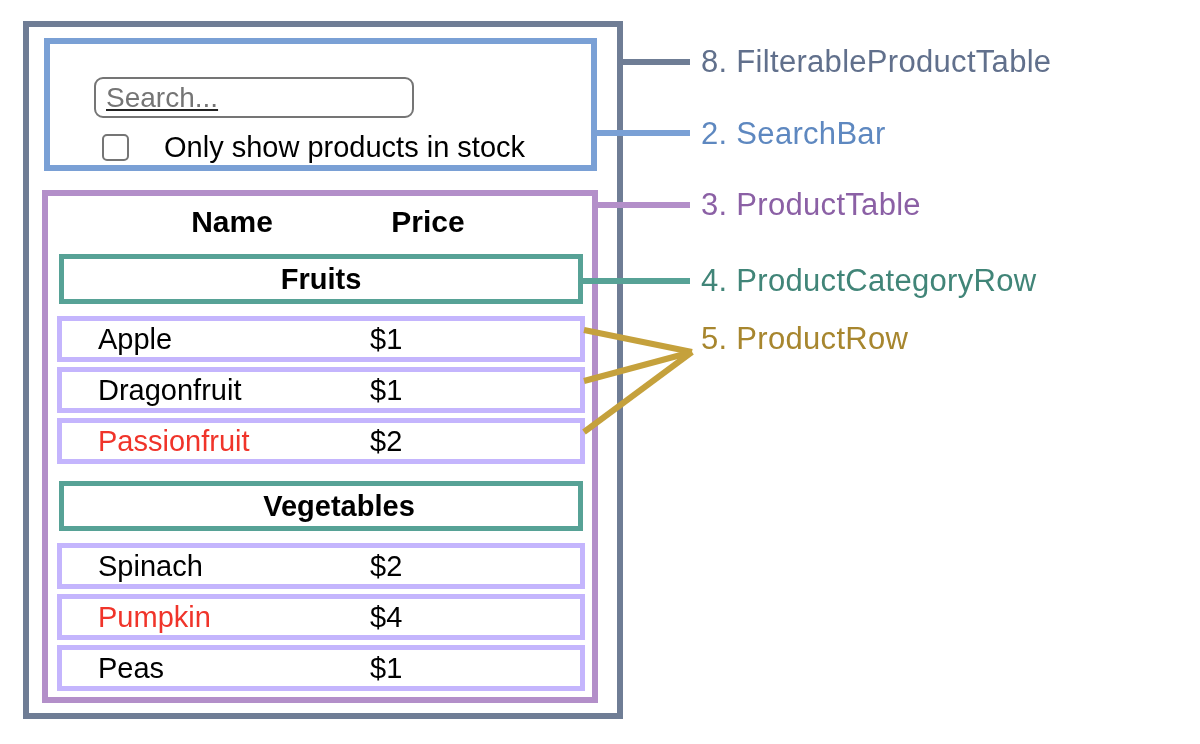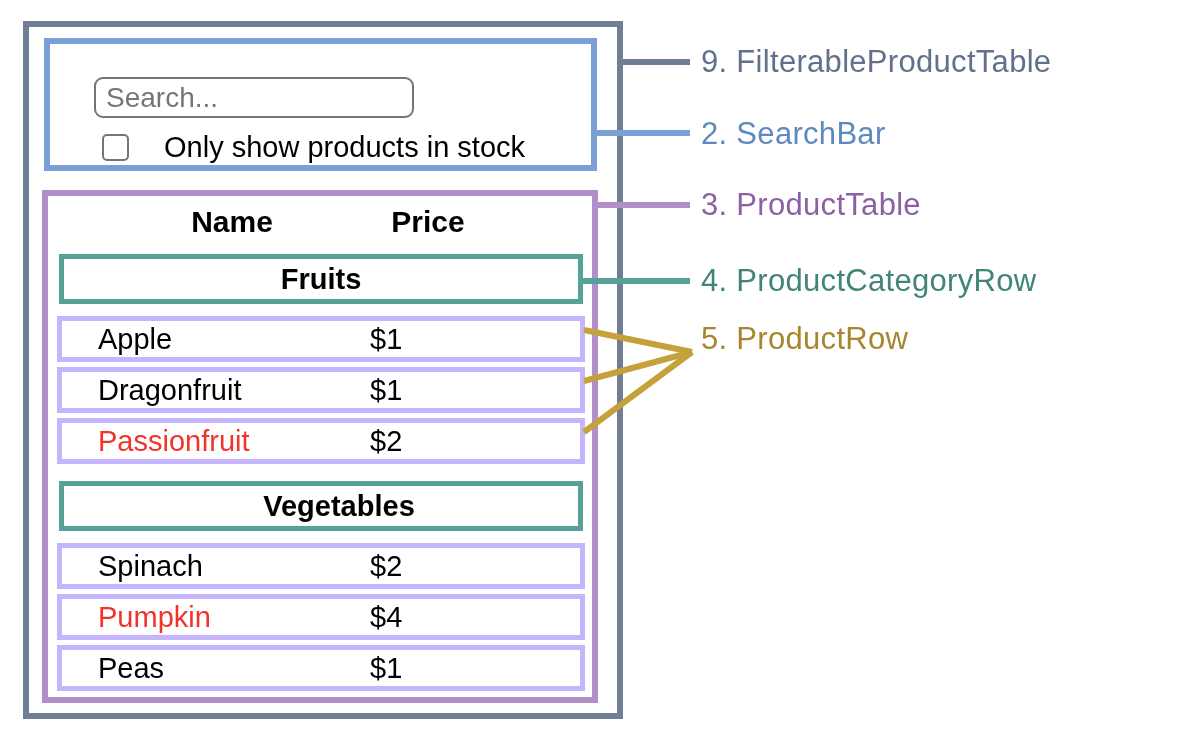--- a/index.html
+++ b/index.html
@@ -33,20 +33,21 @@
     left: 44px; top: 33px;
     width: 320px; height: 41px;
     border: 2px solid #757575;
     border-radius: 9px;
     font-family: "Liberation Sans", sans-serif;
     font-size: 28px;
     color: #222;
     padding: 0 10px;
     outline: none;
     background: #fff;
+    text-decoration: underline;
   }
   .search-input::placeholder { color: #757575; opacity: 1; }
   .checkbox-row {
     position: absolute;
     left: 52px; top: 86px;
     height: 34px;
     display: flex;
     align-items: center;
     gap: 35px;
   }
@@ -210,19 +211,19 @@
   <svg class="connector-svg" viewBox="0 0 1200 744" xmlns="http://www.w3.org/2000/svg">
     <line x1="620" y1="62" x2="690" y2="62" stroke="#6f7d95" stroke-width="6"></line>
     <line x1="596" y1="133" x2="690" y2="133" stroke="#7aa0d5" stroke-width="6"></line>
     <line x1="596" y1="205" x2="690" y2="205" stroke="#b38fc9" stroke-width="6"></line>
     <line x1="583" y1="281" x2="690" y2="281" stroke="#57a296" stroke-width="6"></line>
     <line x1="584" y1="330" x2="692" y2="352" stroke="#c5a13c" stroke-width="6"></line>
     <line x1="584" y1="381" x2="692" y2="352" stroke="#c5a13c" stroke-width="6"></line>
     <line x1="584" y1="432" x2="692" y2="352" stroke="#c5a13c" stroke-width="6"></line>
   </svg>
 
-  <div class="legend-label legend-1" style="color: rgb(97, 112, 140);">9. FilterableProductTable</div>
+  <div class="legend-label legend-1" style="color: rgb(97, 112, 140);">8. FilterableProductTable</div>
   <div class="legend-label legend-2" style="color: rgb(94, 136, 192);">2. SearchBar</div>
   <div class="legend-label legend-3" style="color: rgb(139, 96, 165);">3. ProductTable</div>
   <div class="legend-label legend-4" style="color: rgb(65, 133, 120);">4. ProductCategoryRow</div>
   <div class="legend-label legend-5" style="color: rgb(167, 134, 46);">5. ProductRow</div>
 
 </div>
 
 </body></html>

